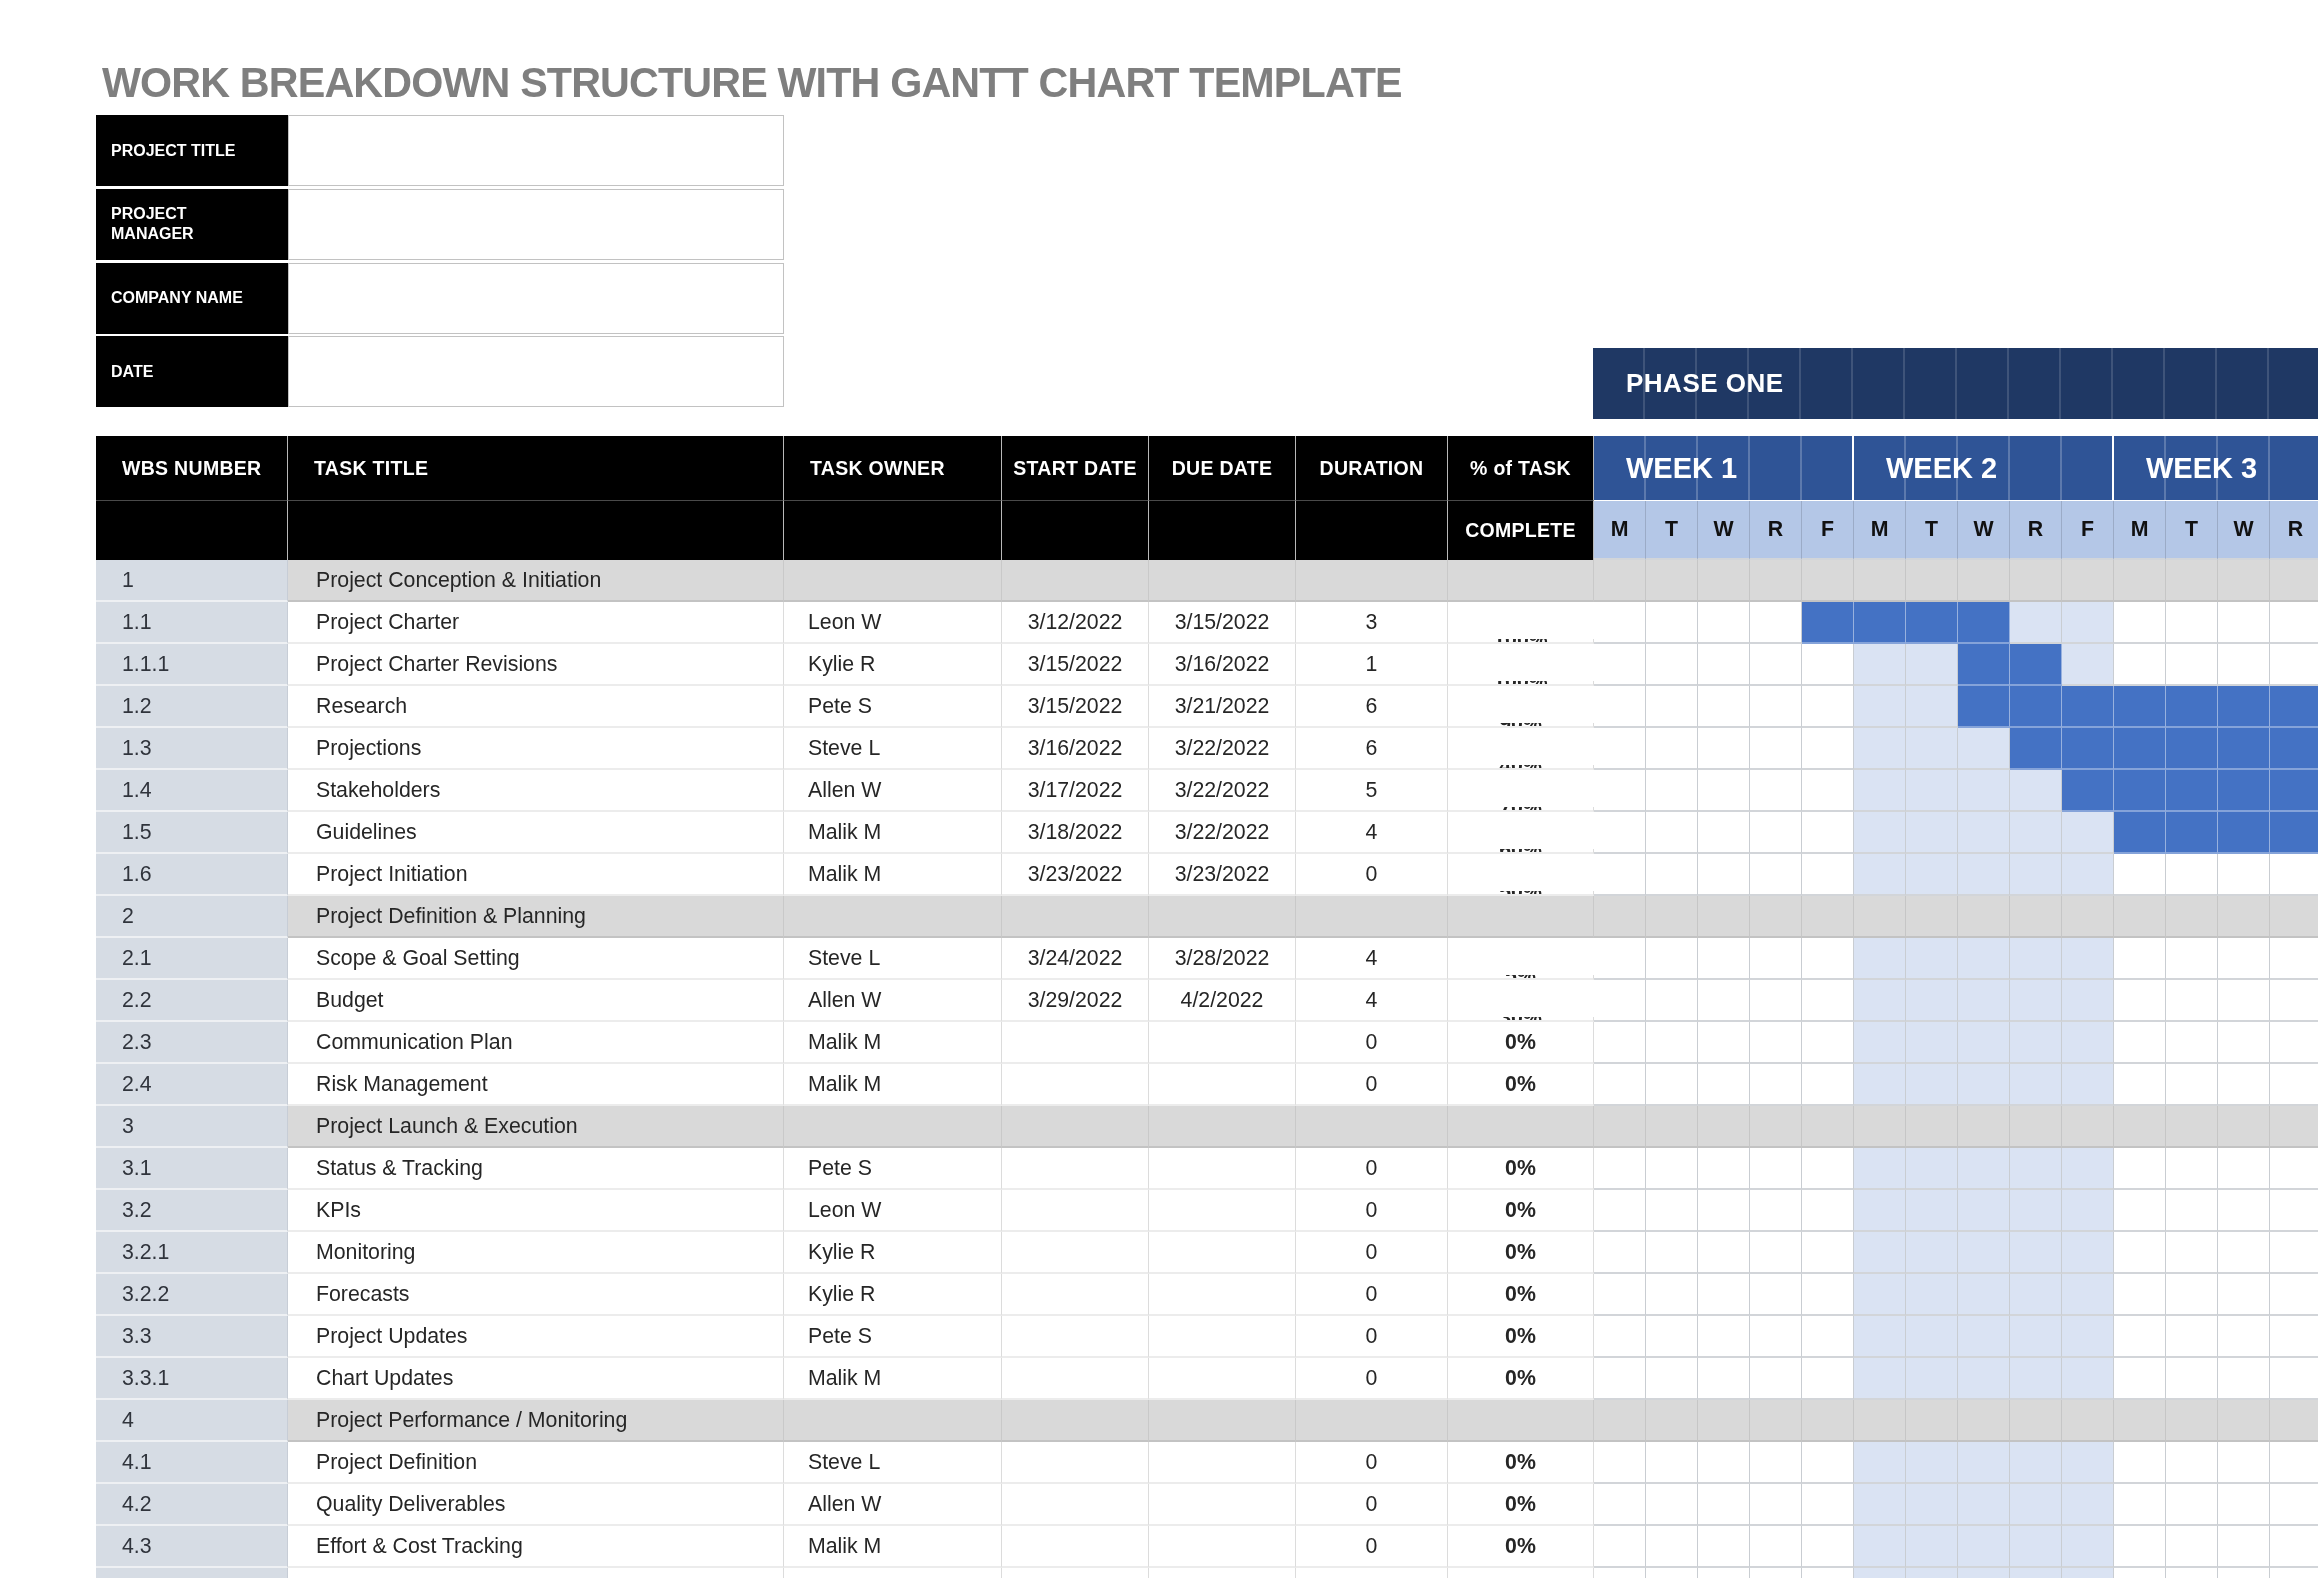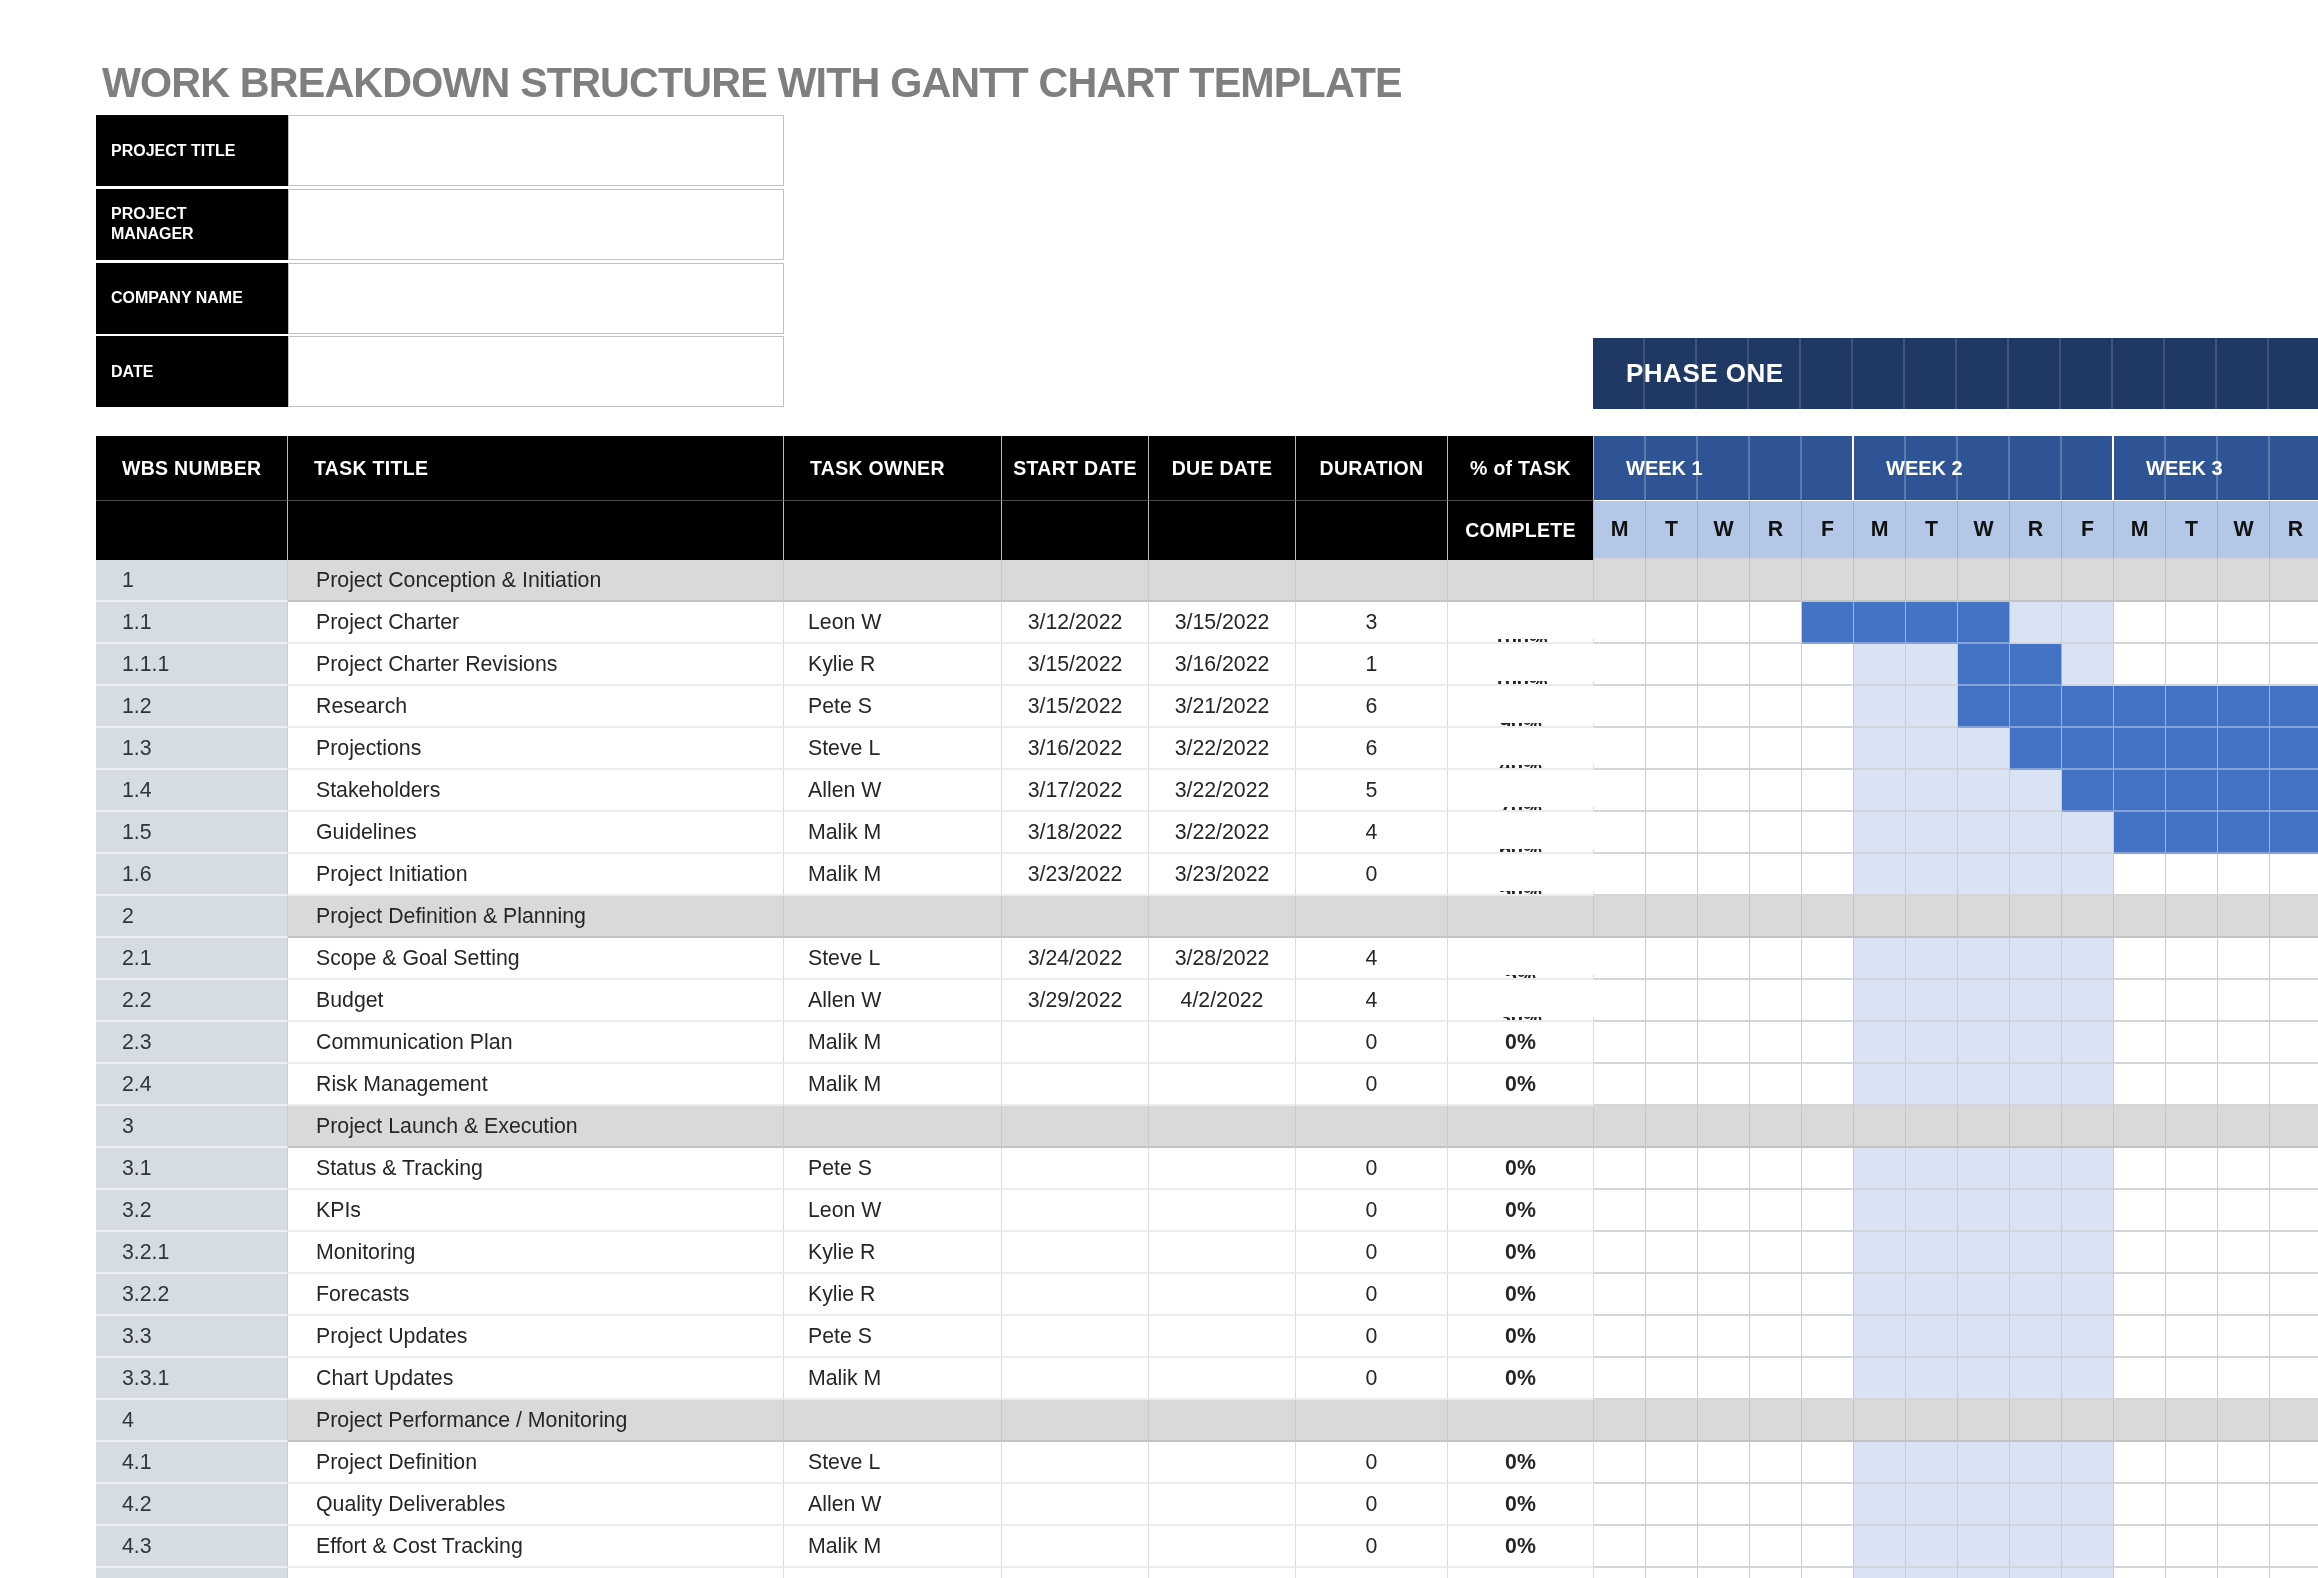--- a/index.html
+++ b/index.html
@@ -12,41 +12,41 @@
                color:#7f7f7f; letter-spacing:-0.9px; transform:scaleX(.96); transform-origin:left; white-space:nowrap;}
 
   
   .info{ position:absolute; left:96px; top:115px; width:688px;
          display:grid; grid-template-columns:192px 496px; grid-auto-rows:71px; row-gap:2.8px; }
   .info .lbl{ background:#000; color:#fff; font-weight:700; font-size:16px; line-height:1.25;
               display:flex; align-items:center; padding:9.3px 15px; }
   .info .val{ background:#fff; border:1.9px solid #c2c2c2; }
 
   
-  .phase{ position:absolute; left:1593px; top:338px; width:726px; height:71px; background:#1f3864;
+  .phase{ position:absolute; left:1593px; top:348px; width:726px; height:71px; background:#1f3864;
           color:#fff; font-weight:700; font-size:26px; display:flex; align-items:center; padding-left:33px;
           letter-spacing:0.5px;
           background-image:repeating-linear-gradient(90deg, transparent 0 50px, rgba(255,255,255,.14) 50px 52px); }
 
   
   .tbl{ position:absolute; left:96px; top:436px; width:2224px;
         display:grid;
         grid-template-columns:192px 496px 218px 147px 147px 152px 146px repeat(14,52px);
         grid-template-rows:65px 59px; grid-auto-rows:42px; }
   .cell{ display:flex; align-items:center; font-size:21.3px; color:#262626; overflow:hidden; white-space:nowrap; }
 
   
   .h{ background:#000; color:#fff; font-weight:700; font-size:19.5px; letter-spacing:0.3px;
       border-right:1.9px solid #b9b9b9; }
   .h.r1{ border-bottom:1.9px solid #4a4a4a; }
   .h.pad{ padding-left:26px;text-align:right; }
   .h.ctr{ justify-content:center; }
 
   
-  .week{ background:#2f5496; color:#fff; font-weight:700; font-size:20px; padding-left:32px;
+  .week{ background:#2f5496; color:#fff; font-weight:700; font-size:29px; padding-left:32px;
          border-right:2.8px solid #fff; border-bottom:1.9px solid #fff;
          background-image:repeating-linear-gradient(90deg, transparent 0 50px, rgba(255,255,255,.22) 50px 52px); }
   .day{ background:#b4c7e7; color:#111; font-weight:700; font-size:21.3px; justify-content:center;
         border-right:1.9px solid rgba(90,100,120,.28); border-bottom:2.8px solid #d2d5d9; }
 
   
   .wbs{ background:#d6dce4; padding-left:26px; border-right:1.9px solid #c7cdd6; border-bottom:2.8px solid #eef0f3; color:#30343c;}
   .txt{ background:#fff; padding-left:28px; border-right:1.9px solid #dcdcdc; border-bottom:2.8px solid #ececec; }
   .own{ background:#fff; padding-left:24px; border-right:1.9px solid #dcdcdc; border-bottom:2.8px solid #ececec; }
   .ctrcell{ background:#fff; justify-content:center; border-right:1.9px solid #dcdcdc; border-bottom:2.8px solid #ececec; }

